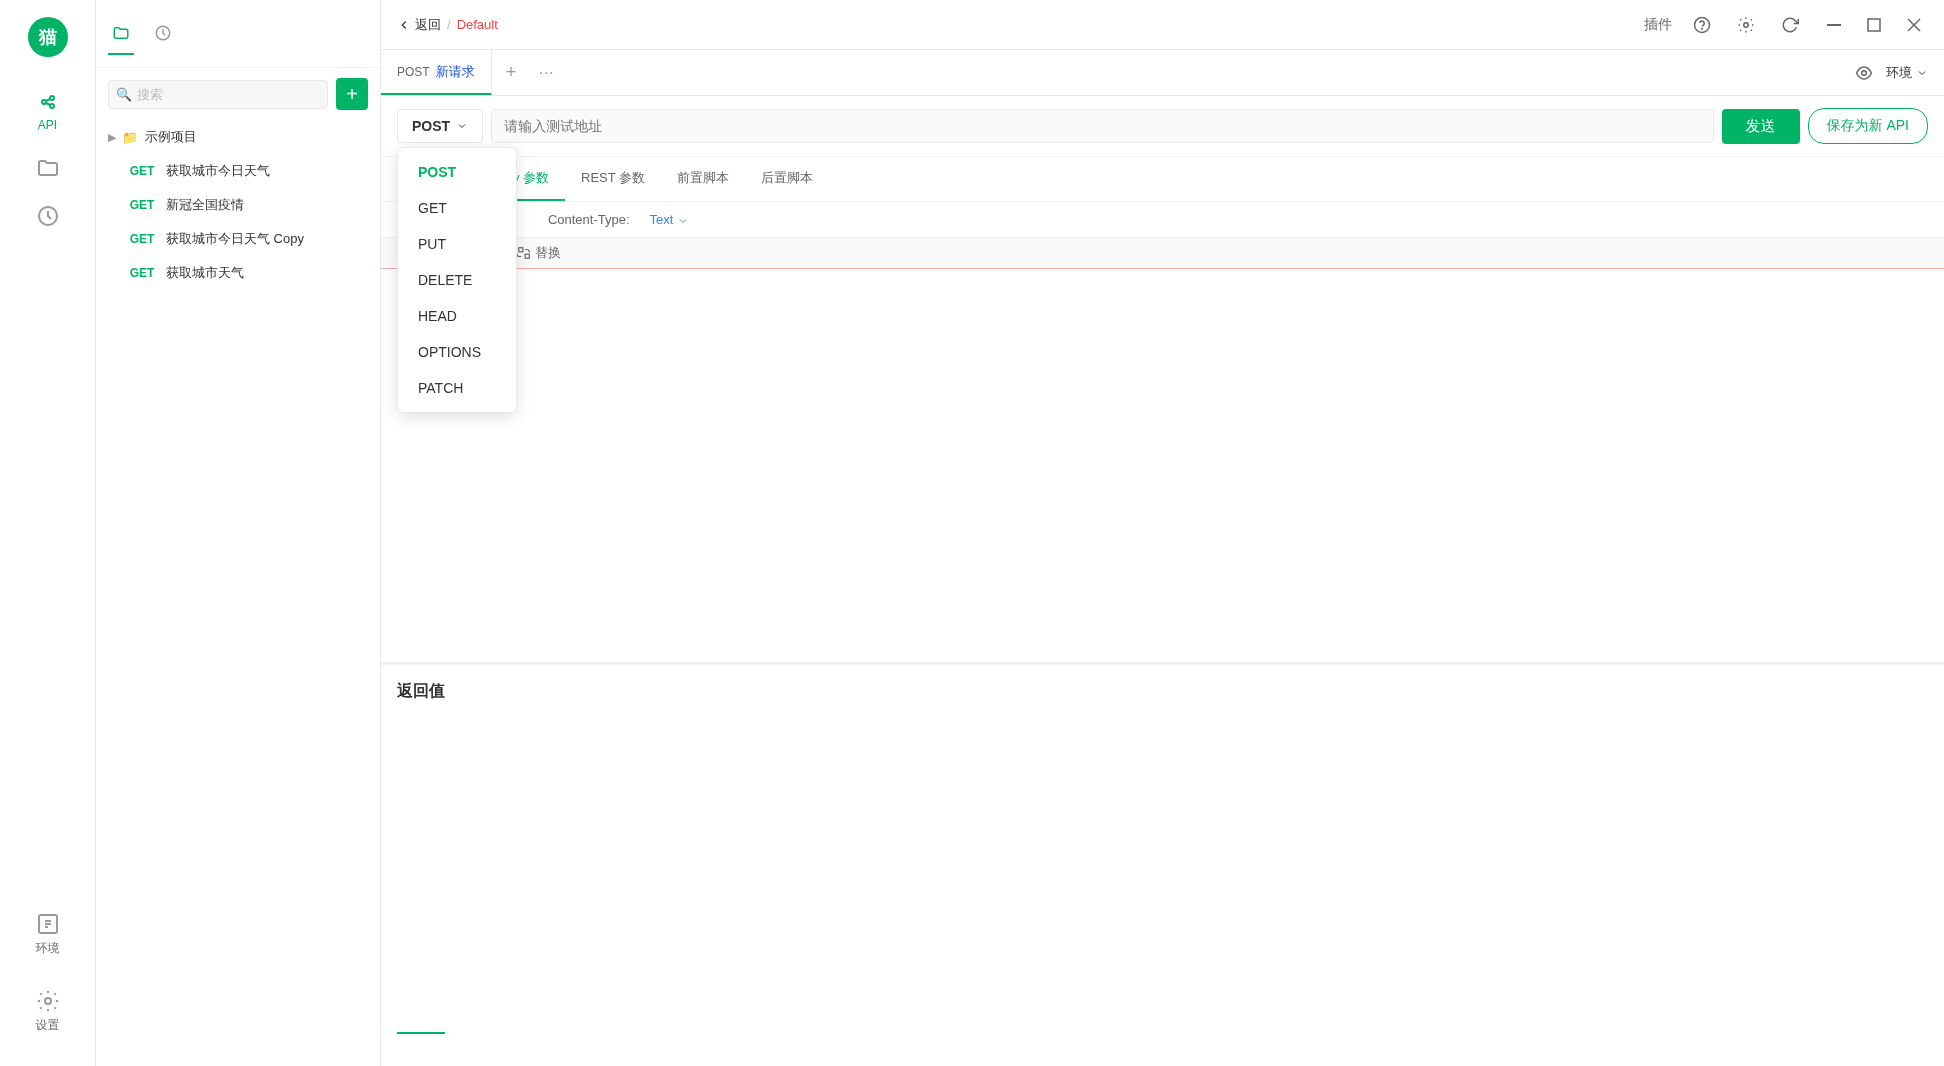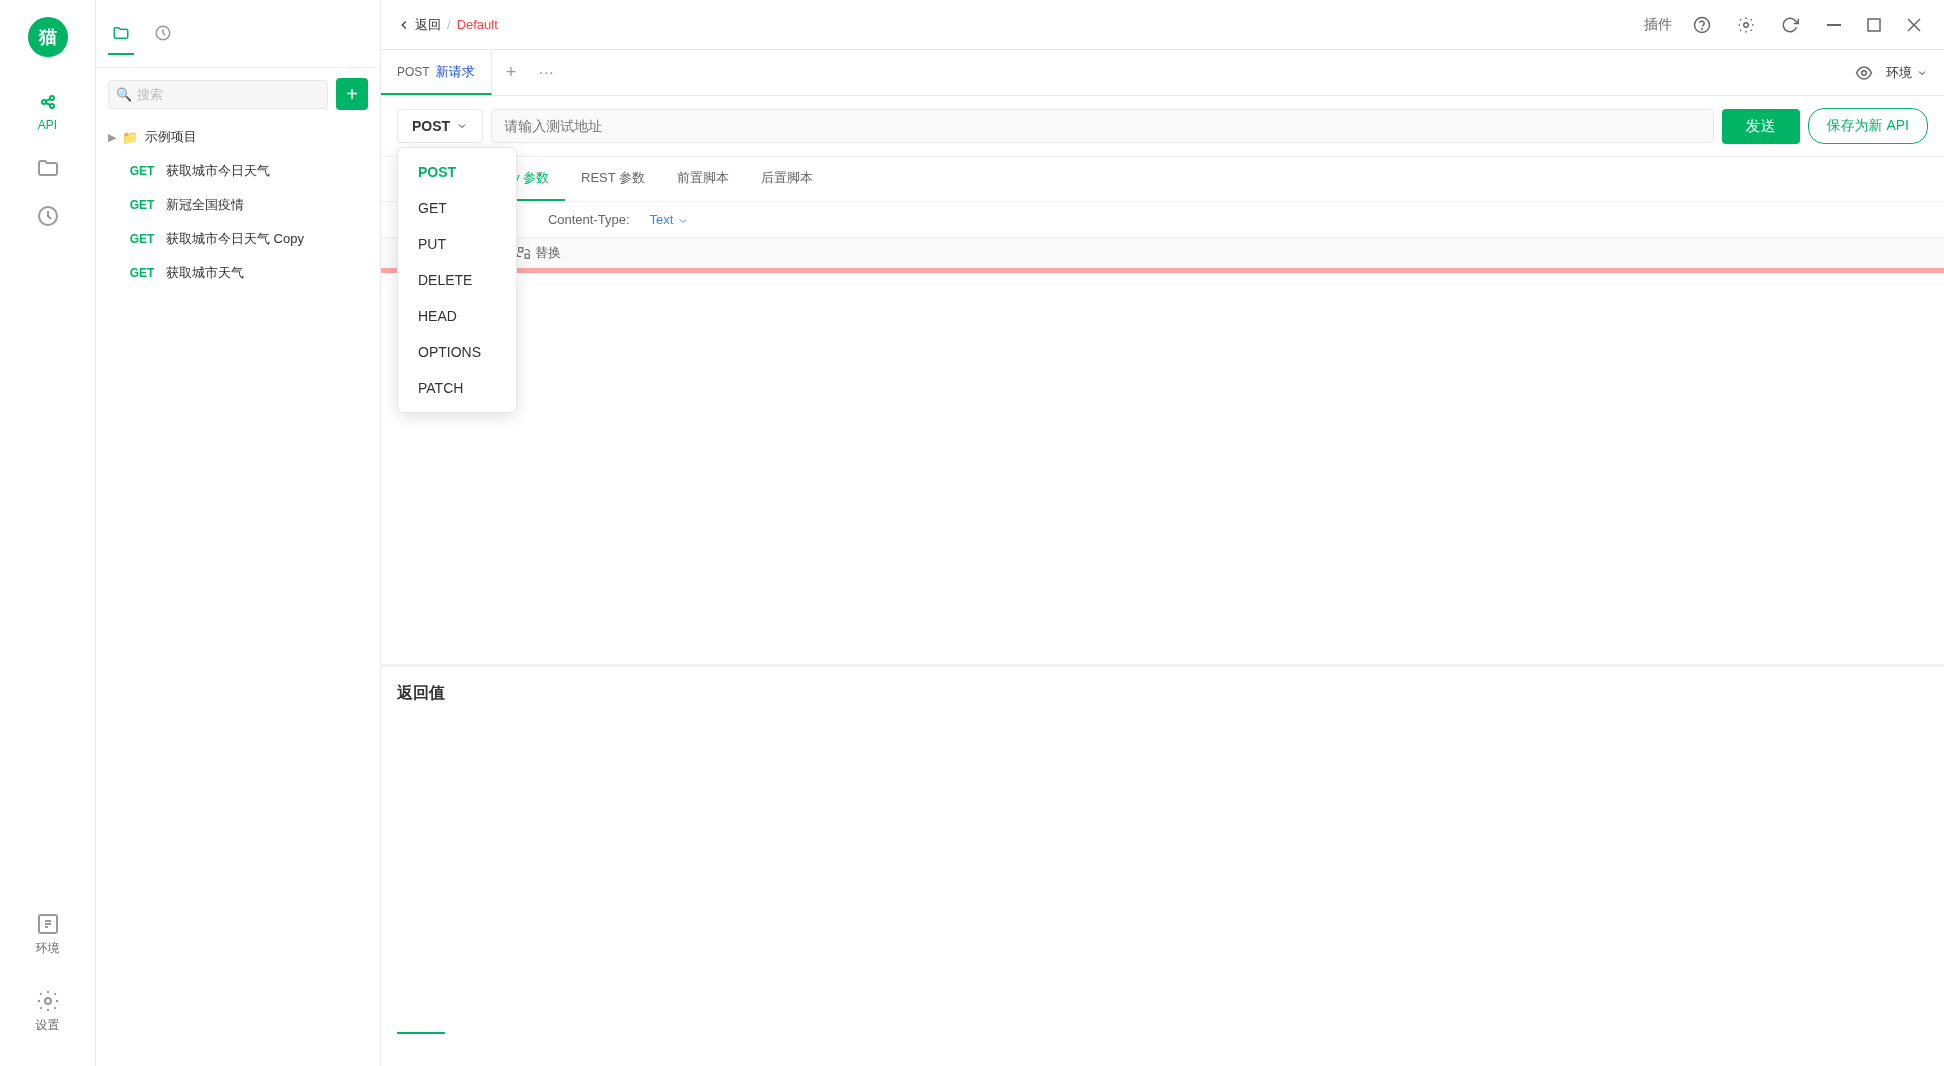--- a/index.html
+++ b/index.html
@@ -357,21 +357,21 @@
       font-size: 13px; color: #3b82f6; cursor: pointer;
     }
 
     
     .editor-toolbar {
       display: flex;
       align-items: center;
       padding: 6px 16px;
       gap: 16px;
       background: #fafafa;
-      border-bottom: 5px solid #fca5a5;
+      border-bottom: 1px solid #fca5a5;
     }
     .editor-action {
       display: flex; align-items: center; gap: 4px;
       font-size: 13px; color: #666; cursor: pointer;
     }
 
     
     .editor-area {
       flex: 1;
       padding: 12px 16px;

